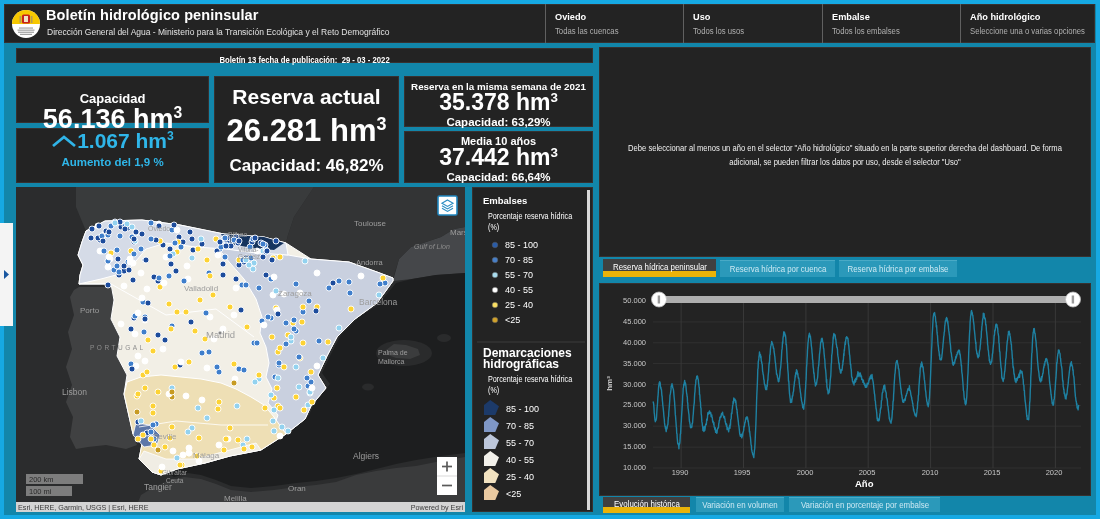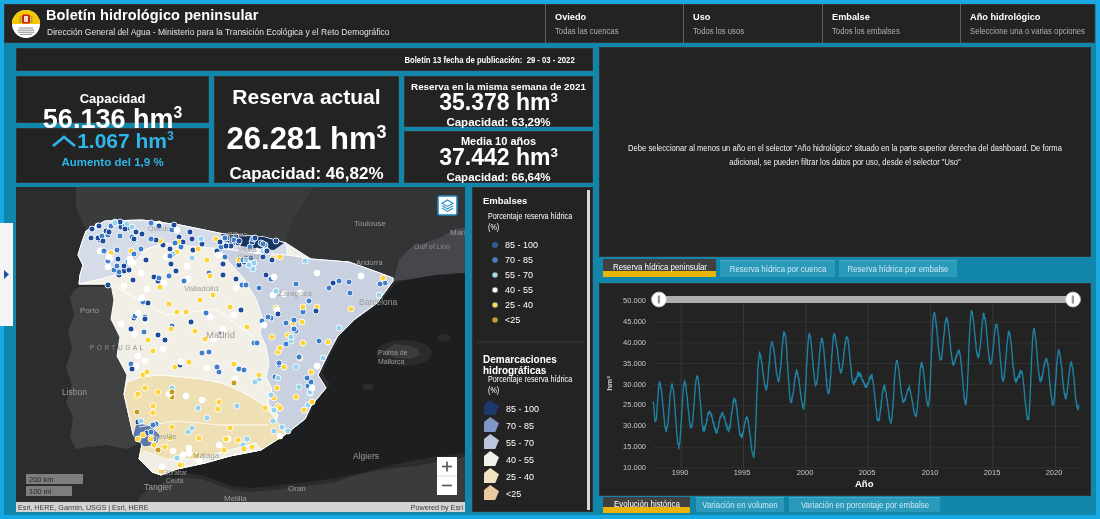--- a/index.html
+++ b/index.html
@@ -5,21 +5,21 @@
 html,body{width:1100px;height:519px;overflow:hidden;background:#1286aa;font-family:"Liberation Sans",sans-serif}
 .frame{position:absolute;inset:0;border:4px solid #16a9e3;z-index:50;pointer-events:none}
 .abs{position:absolute}
 .panel{position:absolute;background:#232323;border:1px solid #373130}
 .hdr{left:4px;top:4px;width:1091px;height:39px}
 .title{position:absolute;left:46px;top:7px;color:#fff;font-size:14.5px;font-weight:bold;letter-spacing:.1px}
 .subtitle{position:absolute;left:47px;top:27px;color:#e2e2e2;font-size:8.5px}
 .filter{position:absolute;top:4px;height:39px;border-left:1px solid #606060;padding:8px 0 0 9px}
 .filter .lab{color:#fff;font-size:9.2px;font-weight:bold}
 .filter .val{color:#b0b0b0;font-size:9.2px;margin-top:4px;white-space:nowrap;transform:scaleX(.84);transform-origin:left}
-.bolbar{left:16px;top:48px;width:577px;height:23px;text-align:right;color:#fff;font-size:9.3px;line-height:22px}
+.bolbar{left:16px;top:48px;width:577px;height:15px;text-align:center;color:#fff;font-size:9.3px;line-height:22px}
 .card{position:absolute;background:#232323;border:1px solid #373130;text-align:center;color:#fff}
 .ct{font-weight:bold}
 .cyan{color:#2fb6e9}
 sup.s3{font-size:.58em;vertical-align:baseline;position:relative;top:-.62em;font-weight:bold}
 .tab{position:absolute;font-size:9.3px;text-align:center;white-space:nowrap}
 .tab span{position:absolute;left:50%;top:0;line-height:inherit;transform:scaleX(.85) translateX(-50%);transform-origin:0 0}
 .tab.on{background:#404040;color:#fff;border-bottom:6px solid #eab308}
 .tab.off{background:#2b99ba;color:#cde9f3;border-top:1px solid #49aac6}
 .ylab{position:absolute;color:#c8c8c8;font-size:7.5px;text-align:right;width:26px}
 .xlab{position:absolute;color:#c8c8c8;font-size:7.5px;top:468px;width:30px;text-align:center}
@@ -67,21 +67,21 @@
   <div class="ct" style="font-size:27px;line-height:26px">56.136 hm<sup class="s3">3</sup></div>
 </div>
 <div class="card" style="left:16px;top:128px;width:193px;height:55px">
   <div class="ct cyan" style="font-size:21px;line-height:23px"><svg width="26" height="14" viewBox="0 0 26 14" style="vertical-align:0px">
         <polyline points="2,12 13,3 24,12" fill="none" stroke="#30b4e8" stroke-width="2.8"></polyline>
       </svg>1.067 hm<sup class="s3">3</sup></div>
   <div class="cyan" style="font-size:11.5px;font-weight:bold">Aumento del 1,9 %</div>
 </div>
 <div class="card" style="left:214px;top:76px;width:185px;height:107px">
   <div class="ct" style="font-size:21px;margin-top:8px">Reserva actual</div>
-  <div class="ct" style="font-size:31px;line-height:36px;margin-top:12px">26.281 hm<sup class="s3">3</sup></div>
+  <div class="ct" style="font-size:31px;line-height:36px;margin-top:4px">26.281 hm<sup class="s3">3</sup></div>
   <div class="ct" style="font-size:17px;margin-top:3px">Capacidad: 46,82%</div>
 </div>
 <div class="card" style="left:404px;top:76px;width:189px;height:51px">
   <div class="ct" style="font-size:9.8px;margin-top:4px;white-space:nowrap">Reserva en la misma semana de 2021</div>
   <div class="ct" style="font-size:23px;line-height:21px">35.378 hm<sup class="s3">3</sup></div>
   <div class="ct" style="font-size:11.5px">Capacidad: 63,29%</div>
 </div>
 <div class="card" style="left:404px;top:131px;width:189px;height:52px">
   <div class="ct" style="font-size:11px;margin-top:3px">Media 10 años</div>
   <div class="ct" style="font-size:23px;line-height:20px">37.442 hm<sup class="s3">3</sup></div>
@@ -576,21 +576,21 @@
 <polygon points="0,12 0,4 5,0 12,5 9,12" transform="translate(0,85) scale(1.25)" fill="#e9c9a0"></polygon>
 </g>
 <rect x="114" y="2" width="3" height="320" fill="#d9d9d9"></rect>
 </svg>
 <div style="position:absolute;left:32px;top:52px;font-size:9px">85 - 100</div>
 <div style="position:absolute;left:32px;top:67px;font-size:9px">70 - 85</div>
 <div style="position:absolute;left:32px;top:82px;font-size:9px">55 - 70</div>
 <div style="position:absolute;left:32px;top:97px;font-size:9px">40 - 55</div>
 <div style="position:absolute;left:32px;top:112px;font-size:9px">25 - 40</div>
 <div style="position:absolute;left:32px;top:127px;font-size:9px">&lt;25</div>
-<div style="position:absolute;left:10px;top:166px;font-size:10px;font-weight:bold;line-height:11px">Demarcaciones<br>hidrográficas</div>
+<div style="position:absolute;left:10px;top:160px;font-size:12px;font-weight:bold;line-height:11px">Demarcaciones<br>hidrográficas</div>
 <div style="position:absolute;left:15px;top:186px;font-size:8.8px;line-height:11px;white-space:nowrap;transform:scaleX(.82);transform-origin:left">Porcentaje reserva hídrica<br>(%)</div>
 <div style="position:absolute;left:33px;top:216px;font-size:9px">85 - 100</div>
 <div style="position:absolute;left:33px;top:233px;font-size:9px">70 - 85</div>
 <div style="position:absolute;left:33px;top:250px;font-size:9px">55 - 70</div>
 <div style="position:absolute;left:33px;top:267px;font-size:9px">40 - 55</div>
 <div style="position:absolute;left:33px;top:284px;font-size:9px">25 - 40</div>
 <div style="position:absolute;left:33px;top:301px;font-size:9px">&lt;25</div>
 
 </div>
 

